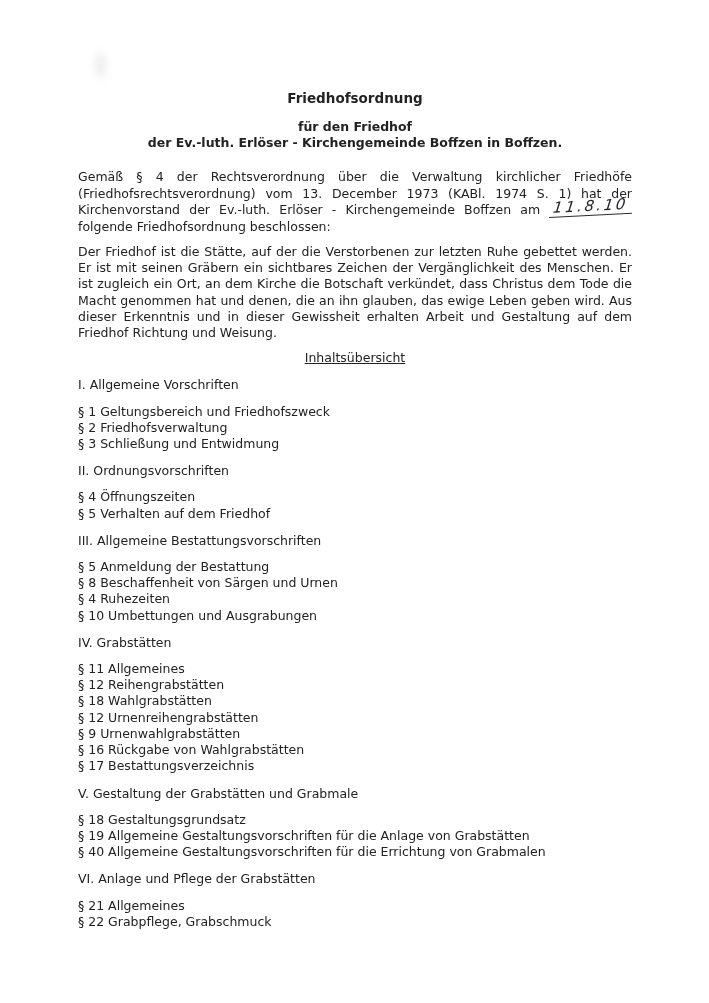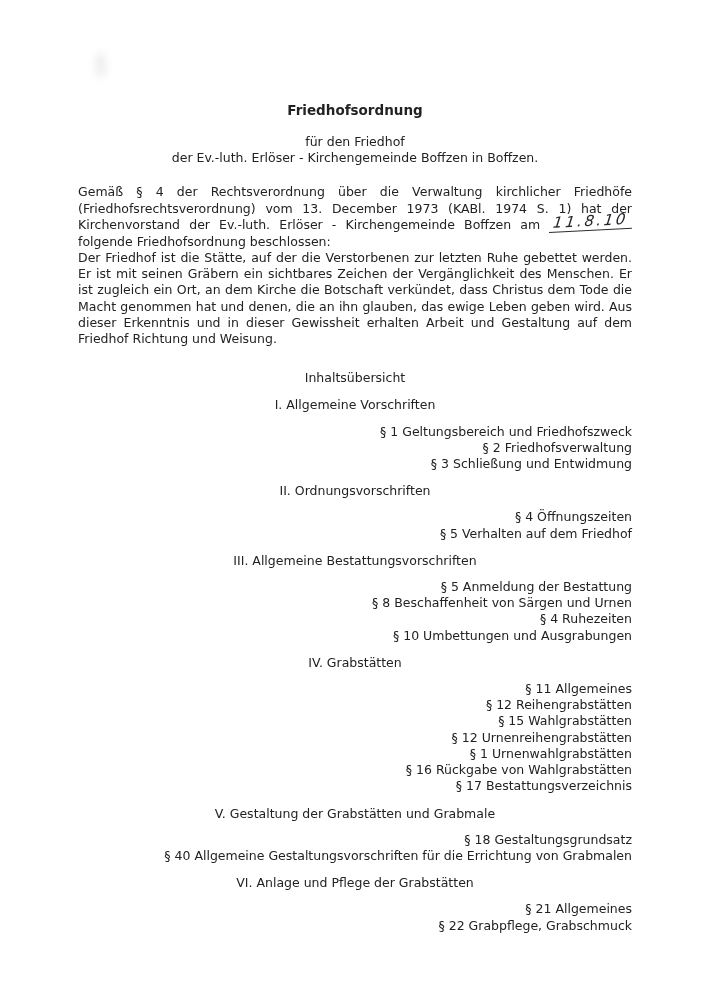--- a/index.html
+++ b/index.html
@@ -15,60 +15,61 @@
   .page {
     position: absolute;
     left: 78px;
     top: 86px;
     width: 554px;
     font-size: 12.5px;
     line-height: 16.2px;
     -webkit-font-smoothing: antialiased;
   }
   .title {
-    margin: 16px;
+    margin: 4px;
     font-size: 13.5px;
     line-height: 16px;
     font-weight: bold;
     text-align: center;
   }
   .subtitle {
     margin-top: 13px;
-    font-weight: normal;
+    font-weight: bold;
     text-align: center;
     line-height: 16.2px;
   }
   .para { margin: 0; text-align: justify; }
   .preamble { margin-top: 18px; }
-  .intro { }
+  .intro { margin-top: 9px; }
   .handwritten {
     display: inline-block;
     font-style: italic;
     font-size: 15px;
     line-height: 13px;
     letter-spacing: 2.5px;
     color: #25252e;
     border-bottom: 1.5px solid #2a2a33;
     padding: 0 5px 2px 3px;
     transform: rotate(-3deg) skewX(-10deg);
     transform-origin: left bottom;
     position: relative;
     top: -1px;
   }
   .toc-heading {
-    margin-top: 23px;
+    margin-top: 9px;
     text-align: center;
+    text-decoration: underline;
   }
-  .sec-heading { margin: 11px 0 0 0; text-align: center; }
+  .sec-heading { margin: 11px 0 0 0; }
   .sec-items {
     list-style: none;
     margin: 10px 0 0 0;
     padding: 0;
   }
-  .sec-items li { line-height: 16.2px; text-align: right; }
+  .sec-items li { line-height: 16.2px; }
   .artifact {
     position: absolute;
     left: 96px;
     top: 52px;
     width: 9px;
     height: 26px;
     background: #d9d9d9;
     border-radius: 50%;
     filter: blur(4px);
     opacity: 0.55;
@@ -119,32 +120,33 @@
       <li>§ 4 Ruhezeiten</li>
       <li>§ 10 Umbettungen und Ausgrabungen</li>
     </ul>
   </div>
 
   <div>
     <div class="sec-heading">IV. Grabstätten</div>
     <ul class="sec-items">
       <li>§ 11 Allgemeines</li>
       <li>§ 12 Reihengrabstätten</li>
-      <li>§ 15 Wahlgrabstätten</li>
+      <li>§ 18 Wahlgrabstätten</li>
       <li>§ 12 Urnenreihengrabstätten</li>
-      <li>§ 1 Urnenwahlgrabstätten</li>
+      <li>§ 9 Urnenwahlgrabstätten</li>
       <li>§ 16 Rückgabe von Wahlgrabstätten</li>
       <li>§ 17 Bestattungsverzeichnis</li>
     </ul>
   </div>
 
   <div>
     <div class="sec-heading">V. Gestaltung der Grabstätten und Grabmale</div>
     <ul class="sec-items">
       <li>§ 18 Gestaltungsgrundsatz</li>
+      <li>§ 19 Allgemeine Gestaltungsvorschriften für die Anlage von Grabstätten</li>
       <li>§ 40 Allgemeine Gestaltungsvorschriften für die Errichtung von Grabmalen</li>
     </ul>
   </div>
 
   <div>
     <div class="sec-heading">VI. Anlage und Pflege der Grabstätten</div>
     <ul class="sec-items">
       <li>§ 21 Allgemeines</li>
       <li>§ 22 Grabpflege, Grabschmuck</li>
     </ul>

